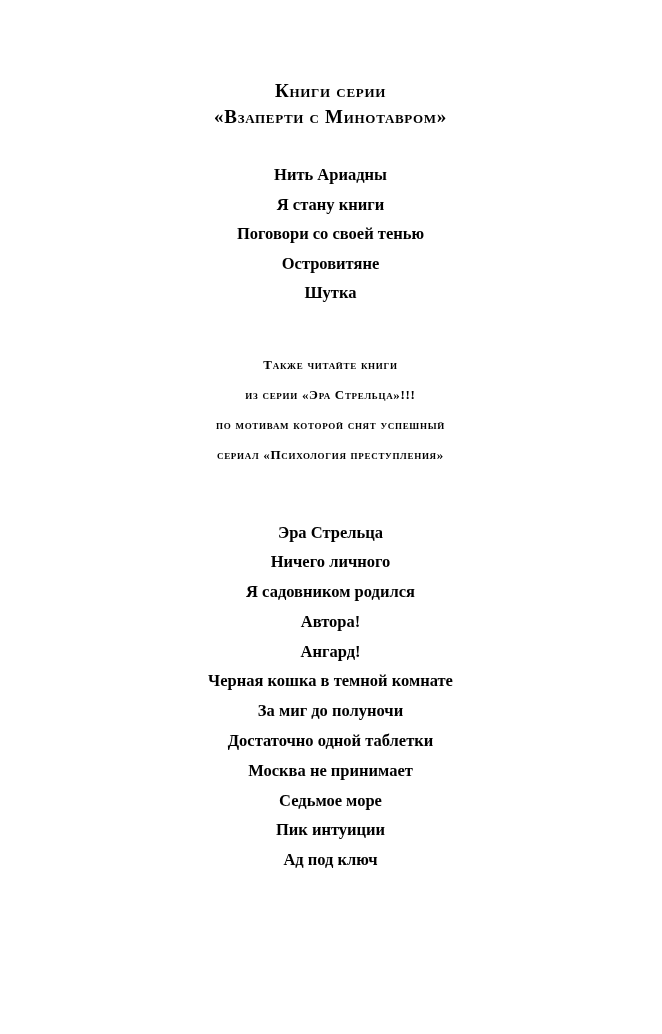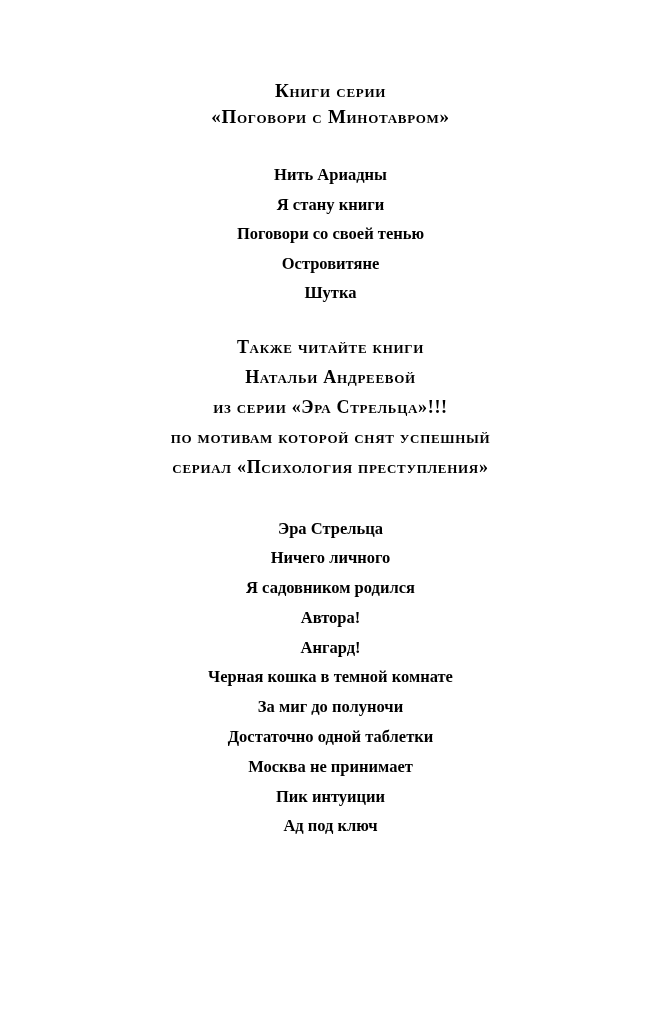--- a/index.html
+++ b/index.html
@@ -42,71 +42,71 @@
   .series-list {
     margin-top: 30px;
   }
   .series-list .item {
     font-size: 16.5px;
     line-height: 29.5px;
     font-weight: bold;
   }
 
   .also-block {
-    margin-top: 24px;
-    font-size: 18px;
+    margin-top: 42px;
+    font-size: 13px;
     line-height: 30px;
     font-weight: bold;
   }
   .also-block .line {
     white-space: nowrap;
   }
 
   .books-list {
-    margin-top: 32px;
+    margin-top: 48px;
   }
   .books-list .item {
     font-size: 16.5px;
     line-height: 29.8px;
     font-weight: bold;
   }
 </style>
 </head>
 <body>
 
 <div class="page">
 
   <div class="series-title smallcaps">
     <div>Книги серии</div>
-    <div>«Поговори с Минотавром»</div>
+    <div>«Взаперти с Минотавром»</div>
   </div>
 
   <div class="series-list">
     <div class="item">Нить Ариадны</div>
     <div class="item">Я стану книги</div>
     <div class="item">Поговори со своей тенью</div>
     <div class="item">Островитяне</div>
     <div class="item">Шутка</div>
   </div>
 
   <div class="also-block smallcaps">
     <div class="line">Также читайте книги</div>
-    <div class="line">Натальи Андреевой</div>
     <div class="line">из серии «Эра Стрельца»!!!</div>
     <div class="line">по мотивам которой снят успешный</div>
     <div class="line">сериал «Психология преступления»</div>
   </div>
 
   <div class="books-list">
     <div class="item">Эра Стрельца</div>
     <div class="item">Ничего личного</div>
     <div class="item">Я садовником родился</div>
     <div class="item">Автора!</div>
     <div class="item">Ангард!</div>
     <div class="item">Черная кошка в темной комнате</div>
     <div class="item">За миг до полуночи</div>
     <div class="item">Достаточно одной таблетки</div>
     <div class="item">Москва не принимает</div>
+    <div class="item">Седьмое море</div>
     <div class="item">Пик интуиции</div>
     <div class="item">Ад под ключ</div>
   </div>
 
 </div>
 
 </body></html>

